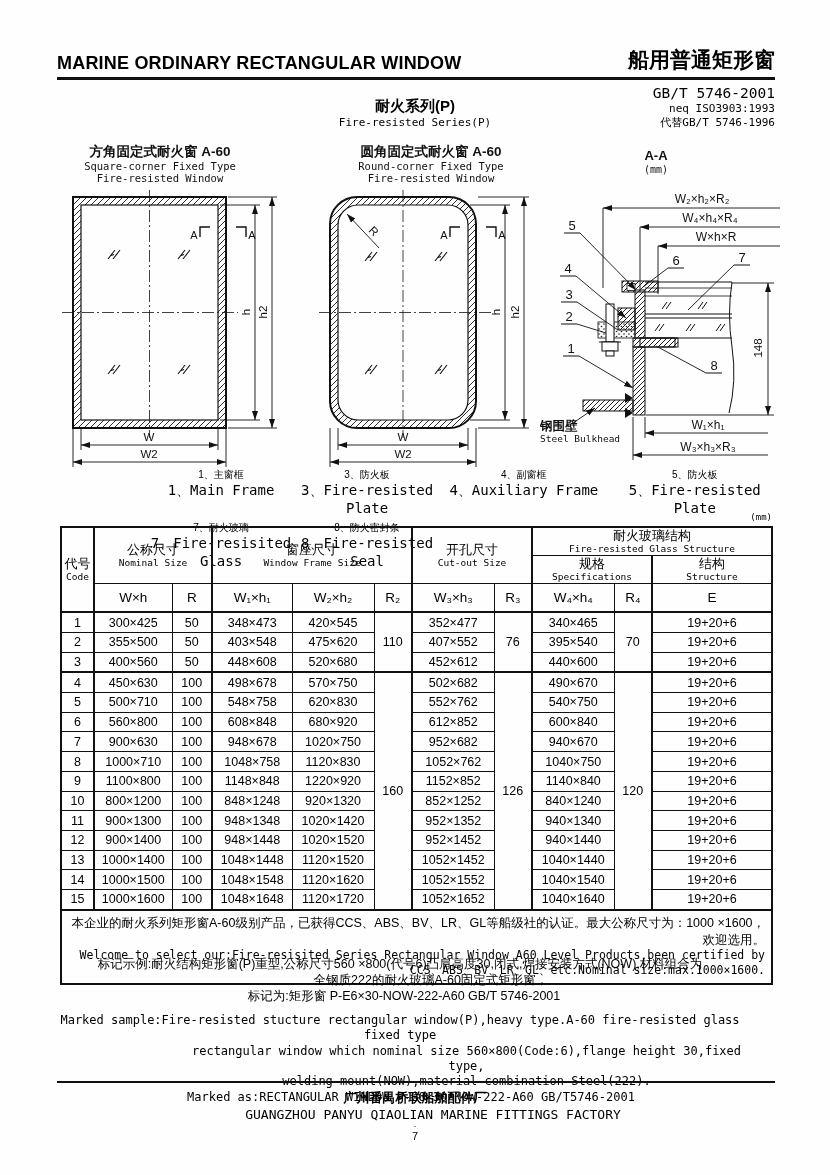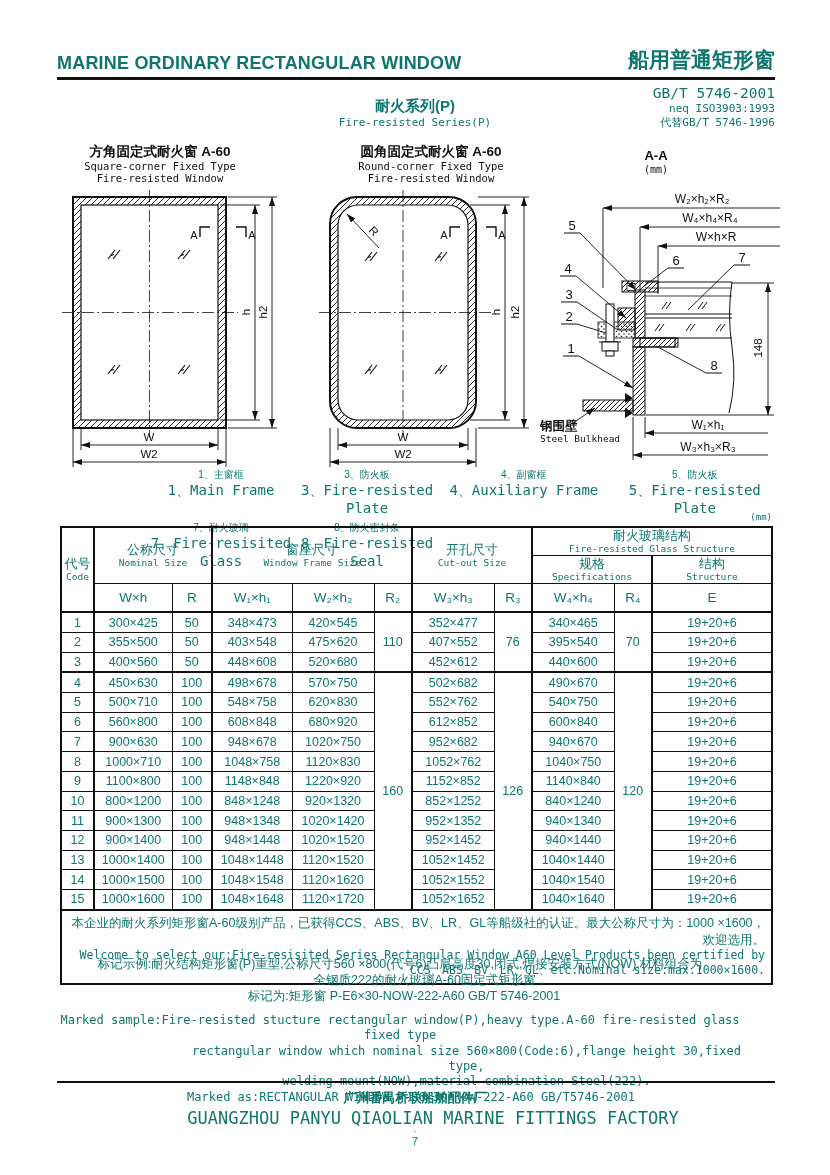--- a/index.html
+++ b/index.html
@@ -1,17 +1,17 @@
 <!DOCTYPE html>
 <html><head>
 <meta charset="utf-8">
 <style>
   html,body{margin:0;padding:0;background:#888;}
   .page{position:relative;width:830px;height:1175px;background:#fefefe;margin:0 auto;
-        font-family:"Liberation Sans",sans-serif;color:#0f766e;overflow:hidden;}
+        font-family:"Liberation Sans",sans-serif;color:#000000;overflow:hidden;}
   .mono{font-family:"DejaVu Sans Mono",monospace;}
   
   .hdr{position:absolute;left:57px;right:55px;top:46px;border-bottom:3px solid #111;
        display:flex;justify-content:space-between;align-items:flex-end;padding-bottom:3px;}
   .hdr-en{font-size:18px;font-weight:bold;letter-spacing:.2px;}
   .hdr-zh{font-size:21px;font-weight:bold;}
   .standards{position:absolute;right:55px;top:84px;text-align:right;line-height:1.25;}
   .standards .s1{font-size:14.5px;}
   .standards .s2,.standards .s3{font-size:11px;}
   .series{position:absolute;left:0;width:830px;top:97px;text-align:center;}
@@ -45,21 +45,21 @@
   .marks .en{font-family:"DejaVu Sans Mono",monospace;font-size:12px;}
   .ind1{padding-left:62px;}
   .ind2{padding-left:8px;}
   .ind3{padding-left:133px;}
   .ind4{padding-left:22px;}
   .gap{height:9px;}
   
   .footer-rule{position:absolute;left:57px;right:55px;top:1081px;border-top:2px solid #111;}
   .footer{position:absolute;left:0;width:830px;top:1090px;text-align:center;line-height:1.3;}
   .footer .zh{font-size:13px;font-weight:bold;}
-  .footer .en{font-size:17px;padding-left:36px;}
+  .footer .en{font-size:13px;padding-left:36px;}
   .footer .dot{font-size:9px;line-height:.6;}
   .footer .pg{font-size:11px;}
 </style>
 </head>
 <body>
 
 <div class="page">
 
   <div class="hdr">
     <span class="hdr-en">MARINE ORDINARY RECTANGULAR WINDOW</span>

